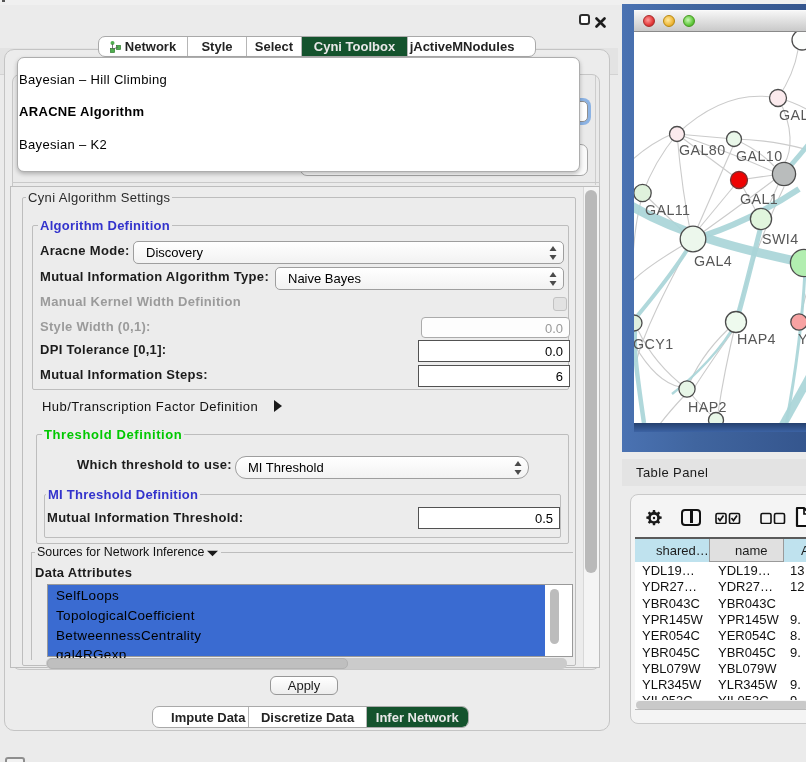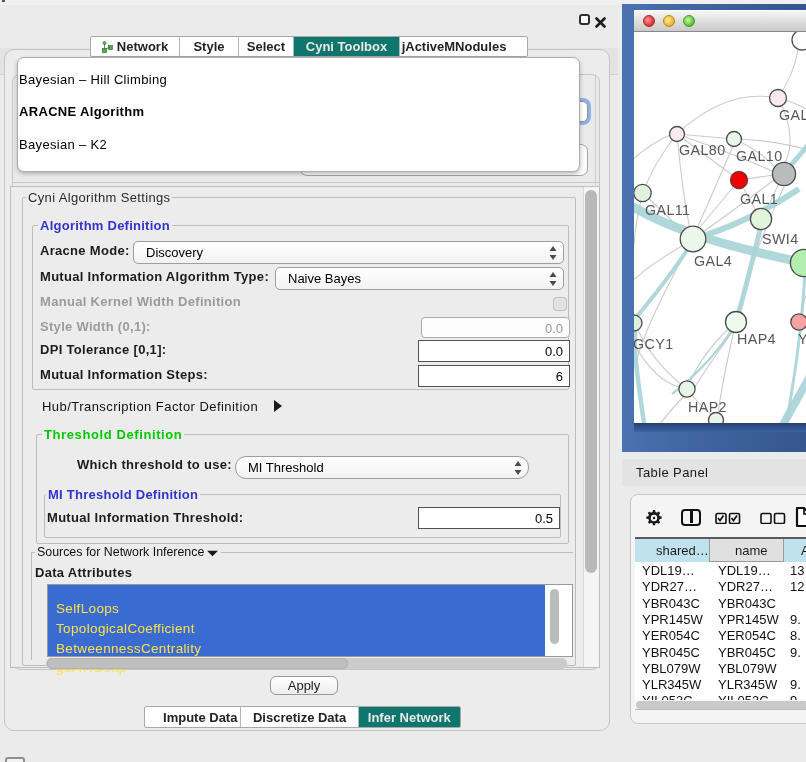--- a/index.html
+++ b/index.html
@@ -8,24 +8,24 @@
 .abs { position:absolute; }
 .gray { color:#9b9b9b !important; }
 
 #topstrip { left:0; top:0; width:806px; height:5px; background:#f0f0f0; }
 #titlebar { left:0; top:5px; width:618px; height:27px; background:#e3e3e3; border-bottom:1px solid #d2d2d2;margin-top:43px; }
 #titlebar .txt { position:absolute; left:9px; top:5px; font-size:13px; color:#1a1a1a; letter-spacing:0.45px; }
 #floatbtn { left:579px; top:14px; width:11px; height:11px; border:2px solid #2e2e2e; border-radius:3px; background:#fff; }
 #closebtn { left:595px; top:14px; }
 #mainpanel { left:4px; top:49px; width:606px; height:682px; background:#ececec; border:1px solid #c4c4c4; border-radius:10px; }
 
-.seg { position:absolute; background:#fff; border:1px solid #a9a9a9; border-radius:2px; display:flex; overflow:hidden; }
+.seg { position:absolute; background:#fff; border:1px solid #a9a9a9; border-radius:7px; display:flex; overflow:hidden;margin-left:8px; }
 .seg > div { font-size:13px; font-weight:bold; color:#232323; text-align:center; border-right:1px solid #b6b6b6; display:flex; align-items:center; justify-content:center; }
 .seg > div:last-child { border-right:none; }
-.seg > div.sel { background:#0f766e; color:#e8e8e8; }
+.seg > div.sel { background:#14532d; color:#e8e8e8; }
 #toptabs { left:90px; top:36px; width:438px; height:21px; }
 #toptabs .t1 { width:89px; } #toptabs .t2 { width:59px; } #toptabs .t3 { width:55px; }
 #toptabs .t4 { width:106px; } #toptabs .t5 { width:108px; }
 
 #innerpanel { left:12px; top:74px; width:588px; height:596px; background:#eaeaea; border:1px solid #c6c6c6; border-radius:8px; }
 #combo-focus { left:420px; top:101px; width:168px; height:21px; background:#fff; border:1px solid #8f8f8f; border-radius:5px; box-shadow:0 0 0 3px rgba(100,155,225,0.7); }
 #combo-behind { left:300px; top:144px; width:288px; height:32px; background:#fafafa; border:1px solid #a5a5a5; border-radius:7px; }
 
 #popup { left:17px; top:57px; width:563px; height:115px; background:#fff; border:1px solid #adadad; border-radius:7px; box-shadow:0 2px 4px rgba(0,0,0,0.25); }
 #popup .hint { position:absolute; top:3px; width:100%; text-align:center; color:#b2b2b2; font-size:13px; font-weight:bold; letter-spacing:0.1px; }
@@ -43,21 +43,21 @@
 .lbl { position:absolute; font-size:13px; font-weight:bold; color:#1c1c1c; white-space:nowrap; letter-spacing:0.3px; }
 .combo { position:absolute; background:linear-gradient(#ffffff,#f2f2f2); border:1px solid #9e9e9e; border-radius:5px; }
 .combo .ct { position:absolute; left:12px; top:3px; font-size:13px; color:#000; }
 .combo svg { position:absolute; right:6px; top:4px; }
 .field { position:absolute; background:#fff; text-align:right; font-size:13px; padding:3px 6px 0 0; }
 .f-sq { border:1px solid #525252; }
 .f-rd { border:1px solid #ababab; border-radius:4px; color:#999; background:#fdfdfd; }
 
 #listbox { left:47px; top:584px; width:526px; height:73px; background:#fff; border:1px solid #999; }
 #listsel { left:48px; top:585px; width:497px; height:71px; background:#3a6bd1; }
-#listsel div { position:absolute; left:8px; font-size:13.5px; letter-spacing:0.35px; color:#fde047; white-space:nowrap;margin-top:13px; }
+#listsel div { position:absolute; left:8px; font-size:13.5px; letter-spacing:0.35px; color:#000000; white-space:nowrap; }
 #vthumb { left:550px; top:589px; width:9px; height:55px; background:#bcbcbc; border-radius:5px; }
 #htrack { left:46px; top:658px; width:521px; height:11px; background:#cbcbcb; border-radius:5px; }
 #hthumb { left:47px; top:658px; width:301px; height:11px; background:#bfbfbf; border-radius:5px; border:1px solid #b2b2b2; }
 #applybtn { left:270px; top:676px; width:68px; height:19px; background:linear-gradient(#ffffff,#ededed); border:1px solid #979797; border-radius:6px; text-align:center; font-size:13px; color:#1c1c1c; padding-top:1px; }
 #bottabs { left:144px; top:706px; width:317px; height:22px; }
 #bottabs .t1 { width:97px; padding-left:15px; } #bottabs .t2 { width:118px; } #bottabs .t3 { width:102px; }
 #blicon { left:5px; top:757px; width:20px; height:15px; border:2px solid #8e8e8e; border-radius:3px; background:#f2f2f2; }
 
 #netframe { left:622px; top:4px; width:184px; height:448px; background:linear-gradient(90deg,#4a72b2 0%,#40659f 40%,#35568e 100%); }
 #mactitle { left:634px; top:10px; width:172px; height:22px; background:linear-gradient(#f6f6f6,#c9c9c9); border-top:1px solid #fafafa; border-bottom:1px solid #8a8a8a; }

